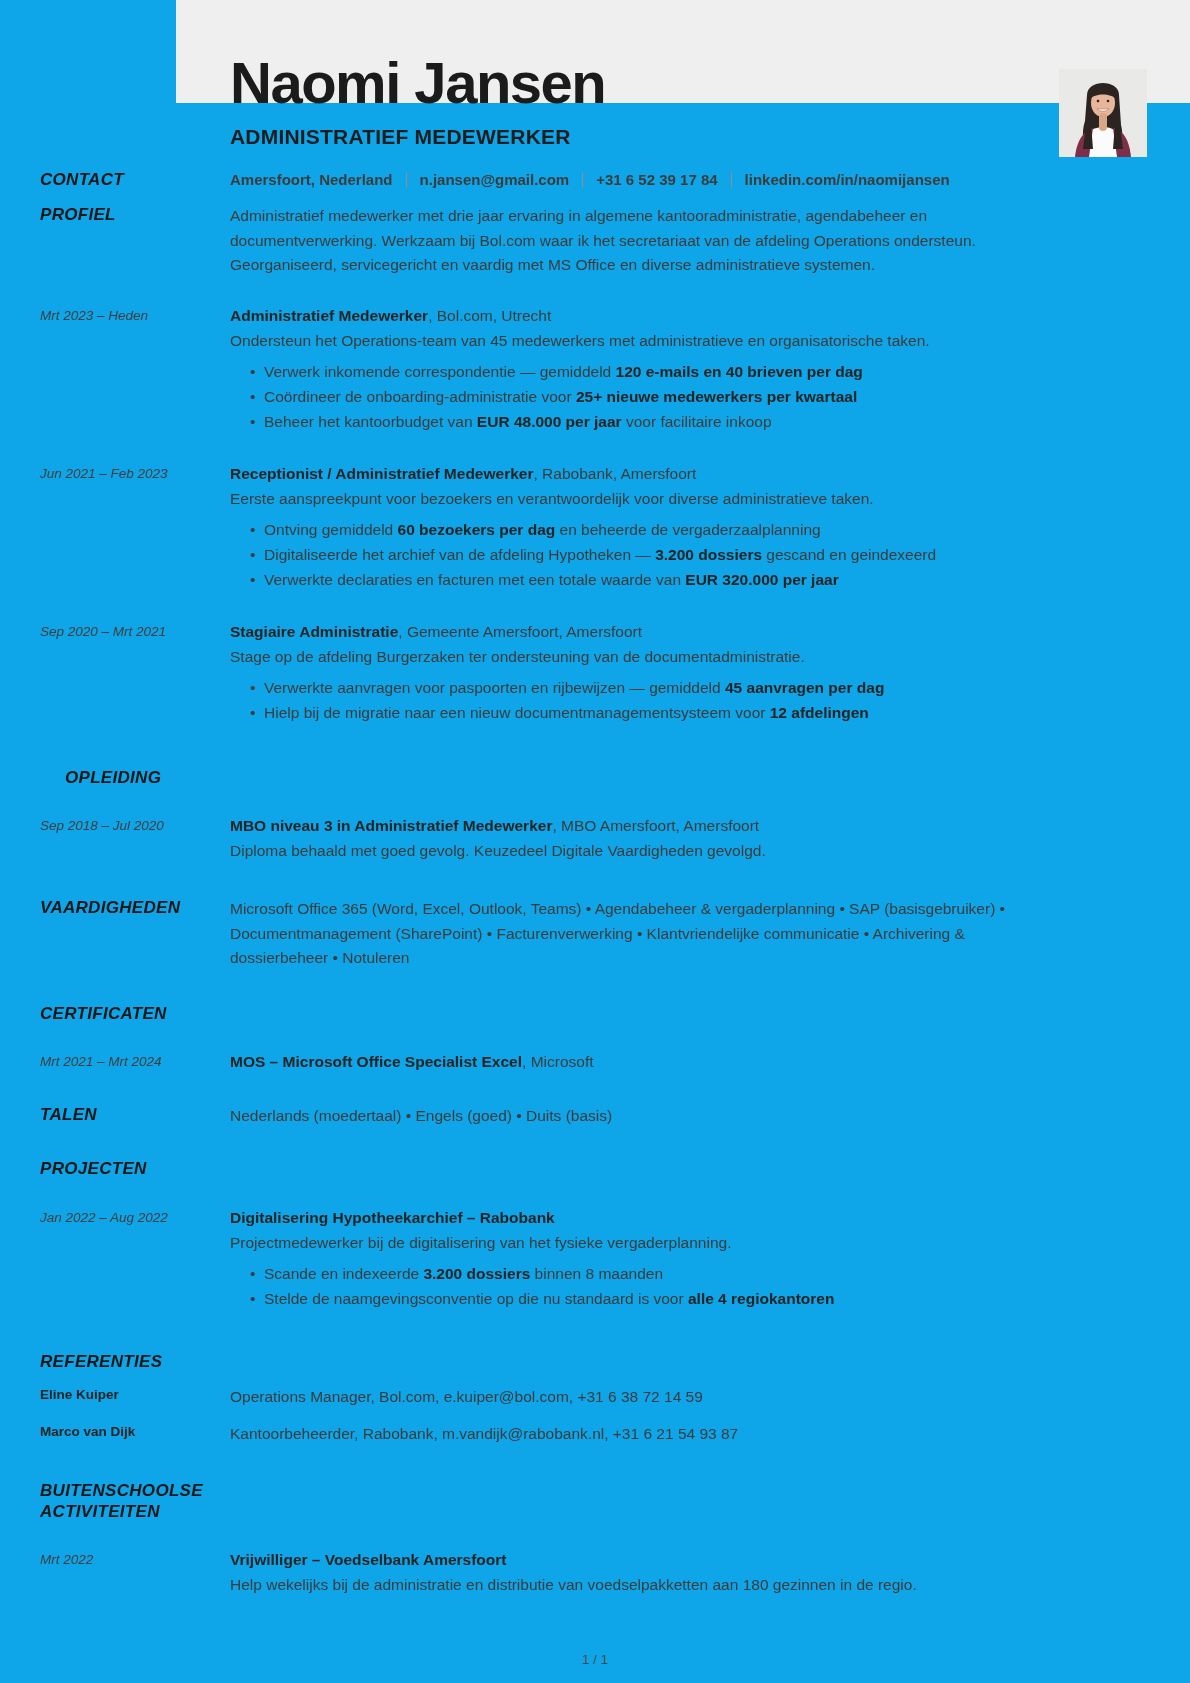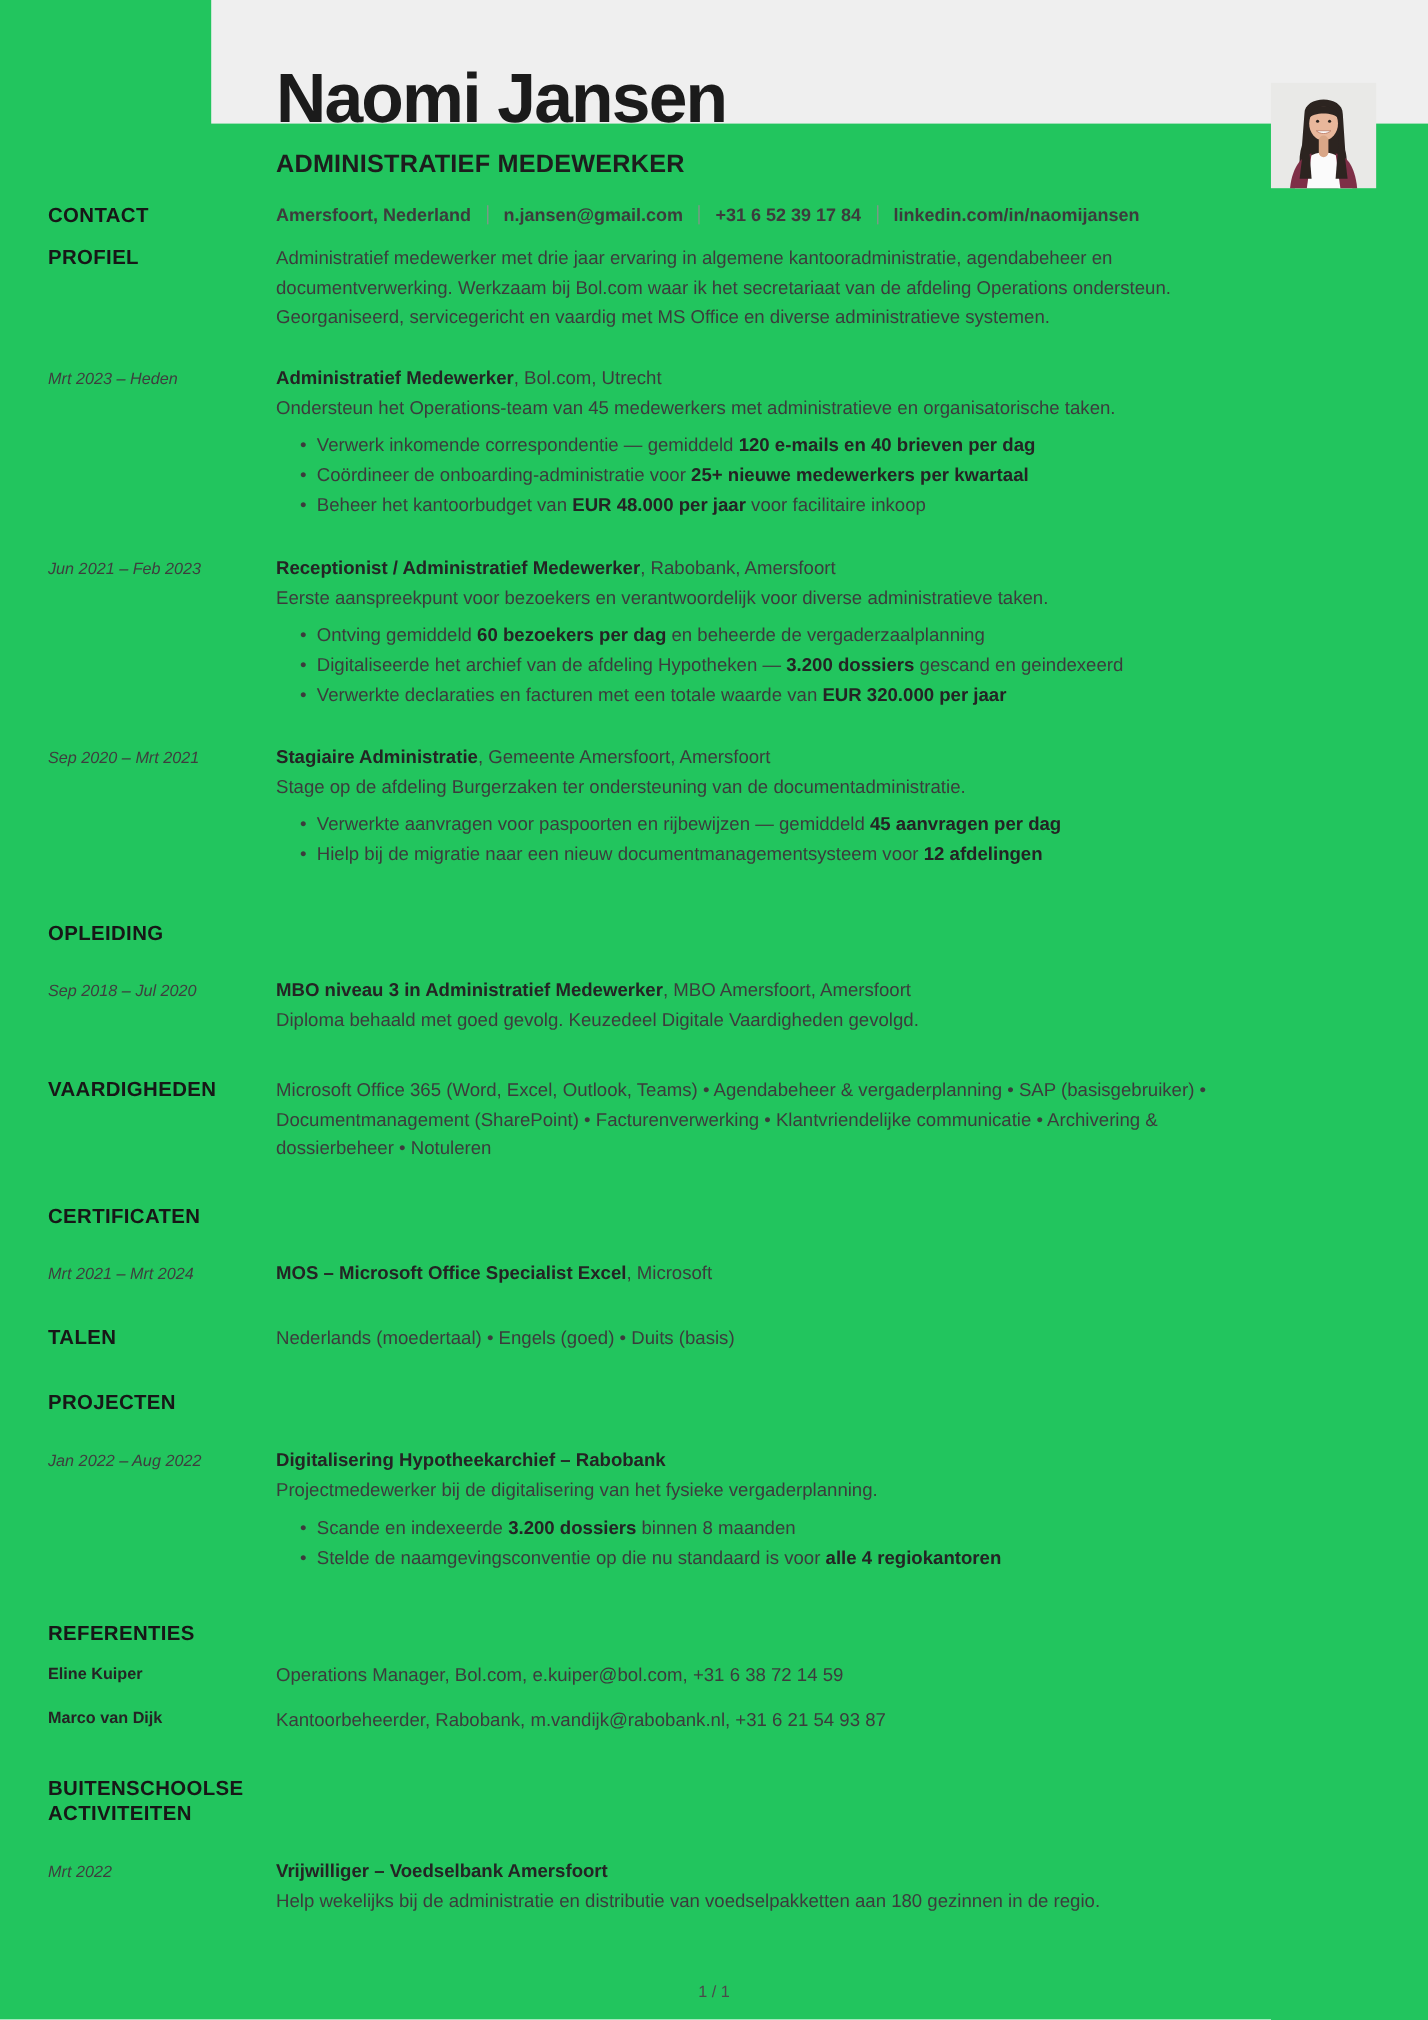--- a/index.html
+++ b/index.html
@@ -1,19 +1,19 @@
 <!DOCTYPE html>
 <html><head>
 <meta charset="utf-8">
 <style>
   html,body { margin:0; padding:0; background:#ffffff; }
   .page {
     position:relative;
     width:1190px; height:1683px;
-    background:#22c55e;
+    background:#0ea5e9;
     font-family:"Liberation Sans", sans-serif;
     color:#3c3c3c;
     overflow:hidden;
   }
   .band {
     position:absolute; top:0; left:176px; right:0; height:103px;
     background:#efefef;
   }
   .header { position:relative; padding:54px 60px 0 230px; }
   .header h1 {
@@ -23,21 +23,21 @@
   .subtitle {
     margin-top:13px; font-size:21px; font-weight:bold; color:#1d1d1d;
     letter-spacing:0.2px;
   }
   .photo { position:absolute; top:69px; left:1059px; width:88px; height:88px; }
   main { position:relative; padding:0 60px 0 40px; }
   .row { display:grid; grid-template-columns:190px 1fr; align-items:start; }
   .content-col { max-width:822px; }
   h2.sec {
     margin:0; font-size:17px; font-weight:bold; color:#171717;
-    letter-spacing:0.3px; line-height:1.25;
+    letter-spacing:0.3px; line-height:1.25;font-style:italic;
   }
   .row-contact { margin-top:20px; }
   .row-profiel { margin-top:14px; }
   .row-hdr { margin-top:28px; margin-bottom:2px; }
   .row-job { margin-top:25px; }
   .row-inline { margin-top:26px; }
   .row-ref { margin-top:12px; }
   .body-text { margin:0; font-size:15.5px; line-height:24.5px; color:#3c3c3c; }
   .contact-line { font-size:15px; color:#3c3c3c; padding-top:2px; white-space:nowrap;font-weight:bold; }
   .vsep {
@@ -147,21 +147,21 @@
             <p class="item-title"><span class="b">Stagiaire Administratie</span><span>, Gemeente Amersfoort, Amersfoort</span></p>
             <p class="item-desc">Stage op de afdeling Burgerzaken ter ondersteuning van de documentadministratie.</p>
             <ul class="bullets">
               <li><span>Verwerkte aanvragen voor paspoorten en rijbewijzen — gemiddeld </span><span class="b">45 aanvragen per dag</span></li>
               <li><span>Hielp bij de migratie naar een nieuw documentmanagementsysteem voor </span><span class="b">12 afdelingen</span></li>
             </ul>
           </div>
         </div>
       </div>
 
-    <div class="row row-hdr" style="margin-top:40px;">
+    <div class="row row-hdr" style="margin-top:40px;margin-left:25px;">
       <div class="label-col">
           <h2 class="sec">OPLEIDING</h2>
         </div>
       <div class="content-col"></div>
     </div>
     <div>
         <div class="row row-job">
           <div class="label-col">
             <div class="date">Sep 2018 – Jul 2020</div>
           </div>

